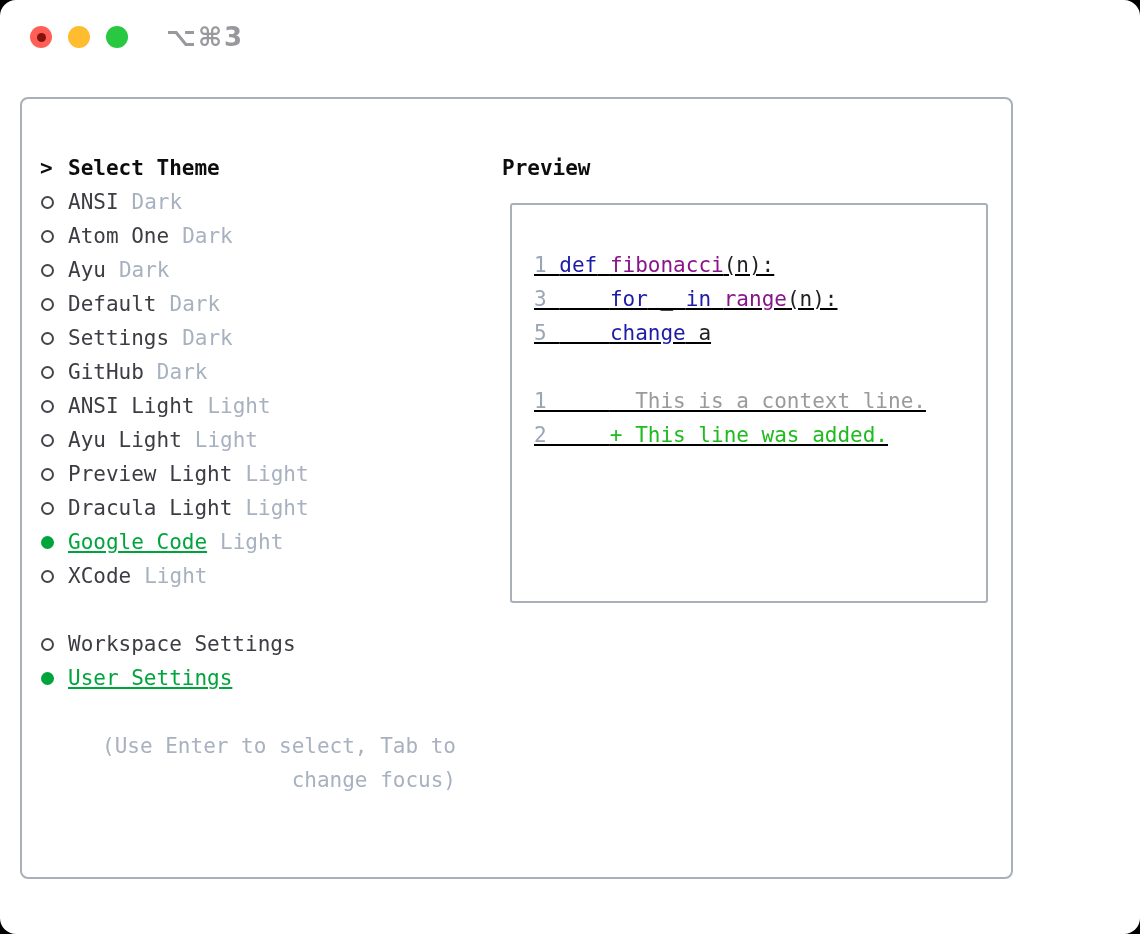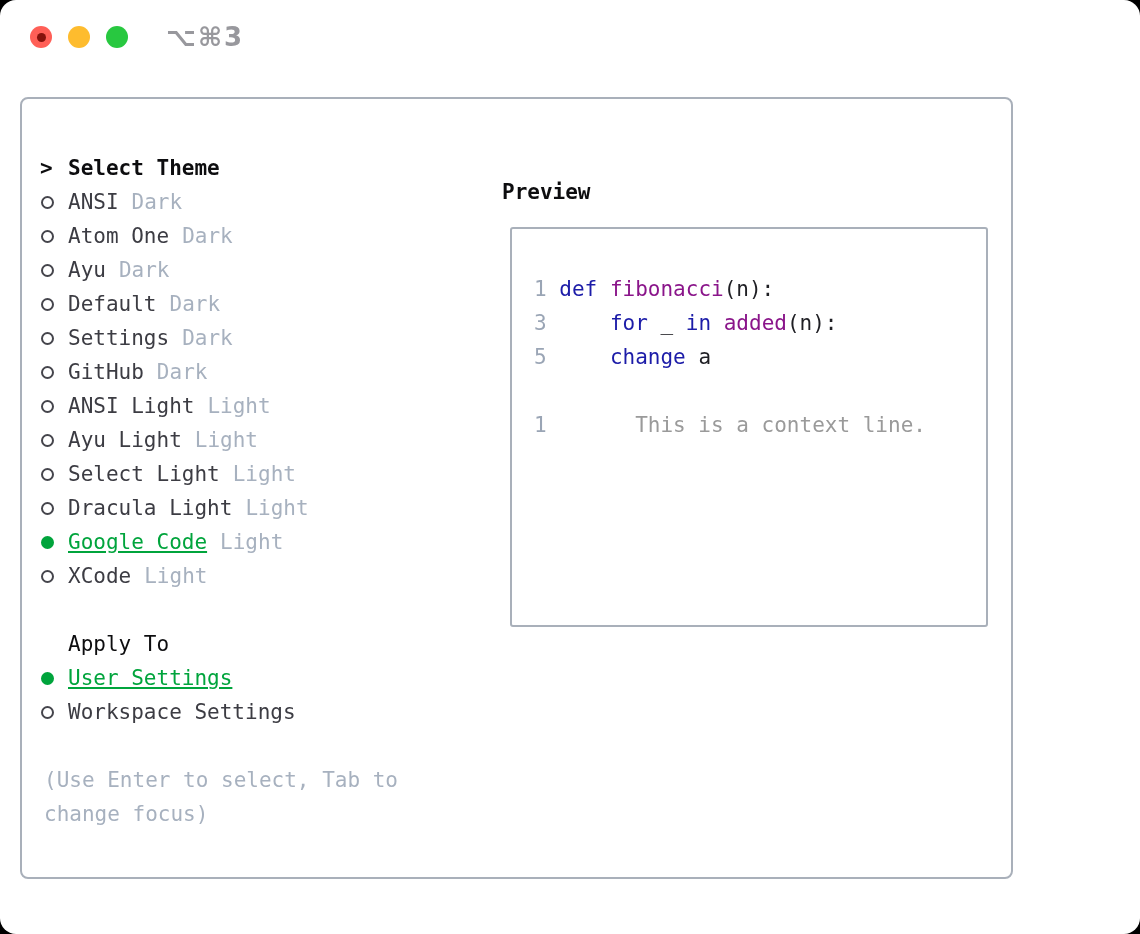--- a/index.html
+++ b/index.html
@@ -54,31 +54,31 @@
   .row.header{font-weight:bold;color:var(--heading);}
   .row.header .marker{font-weight:bold;}
   .row.subheader{color:var(--heading);}
   .bullet{width:13px;height:13px;border:2px solid #45454c;border-radius:50%;display:inline-block;margin-left:1px;}
   .bullet.filled{background:var(--accent-green);border-color:var(--accent-green);}
   .row .name{color:var(--text);text-align:center;}
   .row.selected .name{color:var(--accent-green);text-decoration:underline;}
   .row .tag{color:var(--muted);margin-left:13px;}
   .spacer{height:34px;}
   .help{
-    margin-left:4px;width:400px;font-size:21px;line-height:34px;color:var(--muted);
+    margin-left:16px;width:400px;font-size:21px;line-height:34px;color:var(--muted);text-align:right;
   }
   
   .right-col{position:absolute;left:480px;top:52px;}
-  .preview-title{height:34px;font-size:21px;font-weight:bold;color:var(--heading);display:flex;align-items:center;margin-top:24px;}
+  .preview-title{height:34px;font-size:21px;font-weight:bold;color:var(--heading);display:flex;align-items:center;}
   .preview-box{
     margin-left:8px;margin-top:18px;width:478px;height:400px;
     border:2px solid var(--panel-border);border-radius:3px;background:#fff;
     padding:48px 0 0 22px;overflow:hidden;
   }
-  .pline{height:34px;font-size:21px;white-space:pre;display:block;}
+  .pline{height:34px;font-size:21px;white-space:pre;display:block;text-decoration:underline;}
   .tok-lineno{color:var(--line-number);}
   .tok-keyword{color:var(--syntax-keyword);}
   .tok-title{color:var(--syntax-title);}
   .tok-number{color:var(--syntax-number);}
   .tok-plain{color:var(--syntax-plain);}
   .diff-context{color:var(--diff-context);}
   .diff-deleted{color:var(--diff-deleted);}
   .diff-added{color:var(--diff-added);}
 </style>
 </head>
@@ -105,46 +105,44 @@
       </div>
       <div id="theme-rows">
           <div class="row"><span class="marker"><span class="bullet"></span></span><span class="name">ANSI</span><span class="tag">Dark</span></div>
           <div class="row"><span class="marker"><span class="bullet"></span></span><span class="name">Atom One</span><span class="tag">Dark</span></div>
           <div class="row"><span class="marker"><span class="bullet"></span></span><span class="name">Ayu</span><span class="tag">Dark</span></div>
           <div class="row"><span class="marker"><span class="bullet"></span></span><span class="name">Default</span><span class="tag">Dark</span></div>
           <div class="row"><span class="marker"><span class="bullet"></span></span><span class="name">Settings</span><span class="tag">Dark</span></div>
           <div class="row"><span class="marker"><span class="bullet"></span></span><span class="name">GitHub</span><span class="tag">Dark</span></div>
           <div class="row"><span class="marker"><span class="bullet"></span></span><span class="name">ANSI Light</span><span class="tag">Light</span></div>
           <div class="row"><span class="marker"><span class="bullet"></span></span><span class="name">Ayu Light</span><span class="tag">Light</span></div>
-          <div class="row"><span class="marker"><span class="bullet"></span></span><span class="name">Select Light</span><span class="tag">Light</span></div>
+          <div class="row"><span class="marker"><span class="bullet"></span></span><span class="name">Preview Light</span><span class="tag">Light</span></div>
           <div class="row"><span class="marker"><span class="bullet"></span></span><span class="name">Dracula Light</span><span class="tag">Light</span></div>
           <div class="row selected"><span class="marker"><span class="bullet filled"></span></span><span class="name">Google Code</span><span class="tag">Light</span></div>
           <div class="row"><span class="marker"><span class="bullet"></span></span><span class="name">XCode</span><span class="tag">Light</span></div>
         </div>
       <div class="spacer"></div>
-      <div class="row subheader">
-        <span class="marker"></span><span>Apply To</span>
-      </div>
       <div id="apply-rows">
+          <div class="row"><span class="marker"><span class="bullet"></span></span><span class="name">Workspace Settings</span></div>
           <div class="row selected"><span class="marker"><span class="bullet filled"></span></span><span class="name">User Settings</span></div>
-          <div class="row"><span class="marker"><span class="bullet"></span></span><span class="name">Workspace Settings</span></div>
         </div>
       <div class="spacer"></div>
       <div class="help">(Use Enter to select, Tab to change focus)</div>
     </div>
 
     <div class="right-col">
       <div class="preview-title">Preview</div>
       <div class="preview-box">
         <div id="code-block">
             <div class="pline"><span class="tok-lineno">1 </span><span class="tok-keyword">def</span><span class="tok-plain"> </span><span class="tok-title">fibonacci</span><span class="tok-plain">(n):</span></div>
-            <div class="pline"><span class="tok-lineno">3 </span><span class="tok-plain">    </span><span class="tok-keyword">for</span><span class="tok-plain"> _ </span><span class="tok-keyword">in</span><span class="tok-plain"> </span><span class="tok-title">added</span><span class="tok-plain">(n):</span></div>
+            <div class="pline"><span class="tok-lineno">3 </span><span class="tok-plain">    </span><span class="tok-keyword">for</span><span class="tok-plain"> _ </span><span class="tok-keyword">in</span><span class="tok-plain"> </span><span class="tok-title">range</span><span class="tok-plain">(n):</span></div>
             <div class="pline"><span class="tok-lineno">5 </span><span class="tok-plain">    </span><span class="tok-keyword">change</span><span class="tok-plain"> a</span></div>
           </div>
         <div class="spacer"></div>
         <div id="diff-block">
             <div class="pline"><span class="tok-lineno">1     </span><span class="diff-context">  This is a context line.</span></div>
+            <div class="pline"><span class="tok-lineno">2     </span><span class="diff-added">+ This line was added.</span></div>
           </div>
       </div>
     </div>
 
   </div>
 </div>
 
 </body></html>

